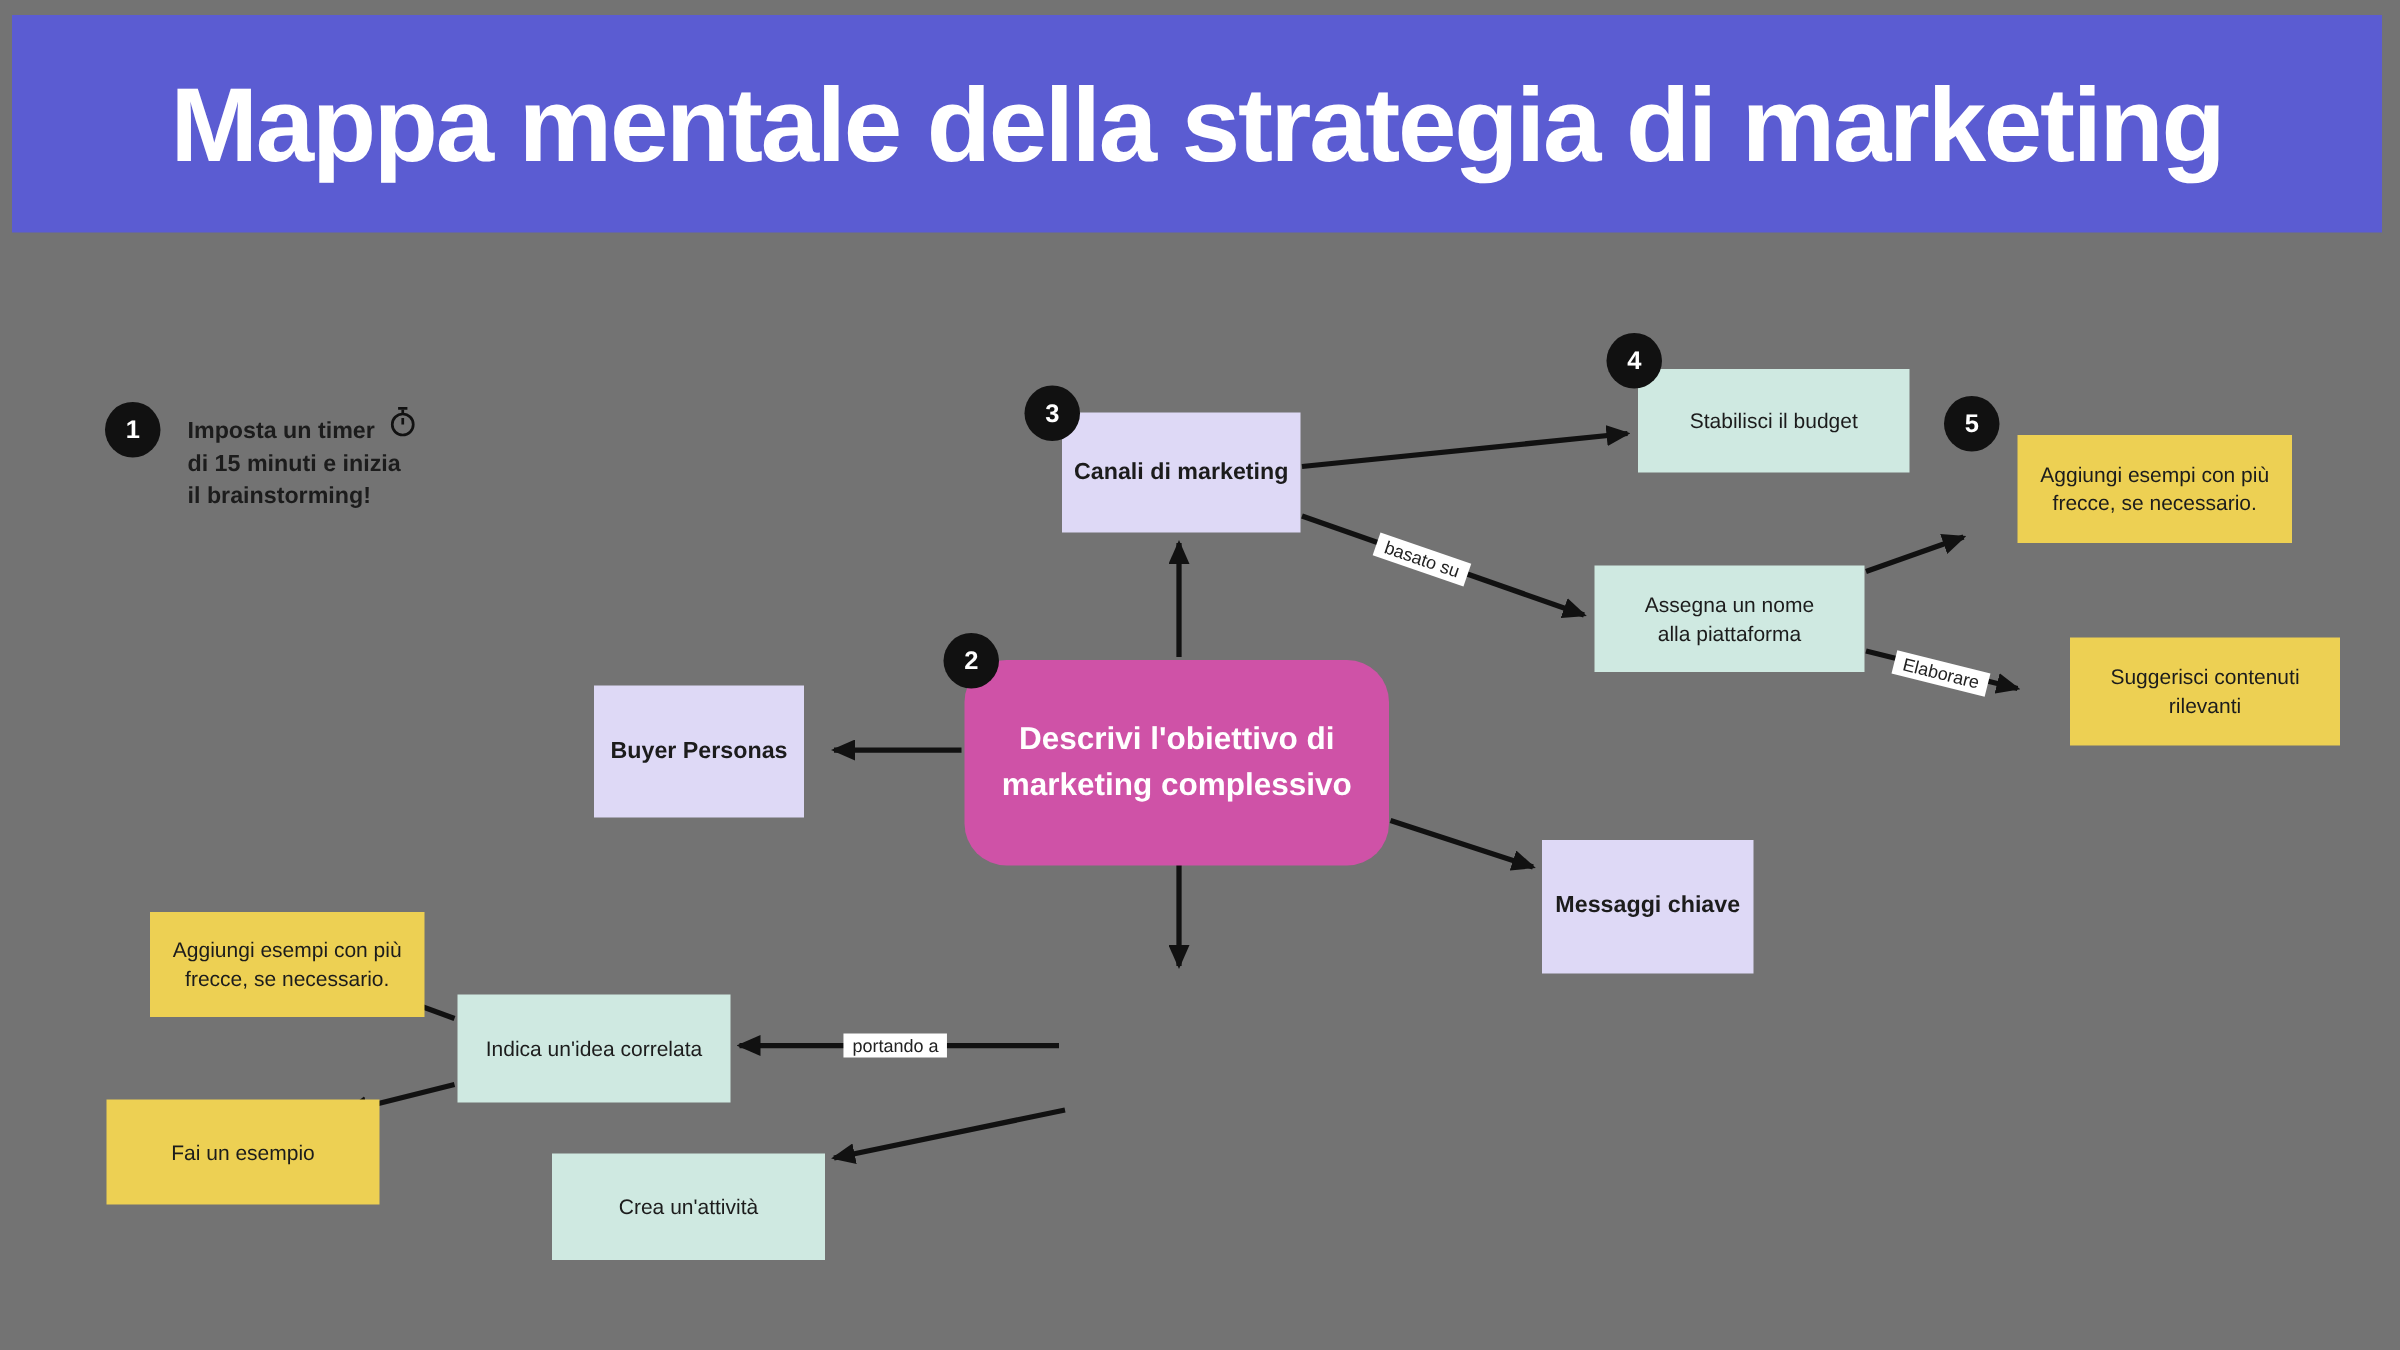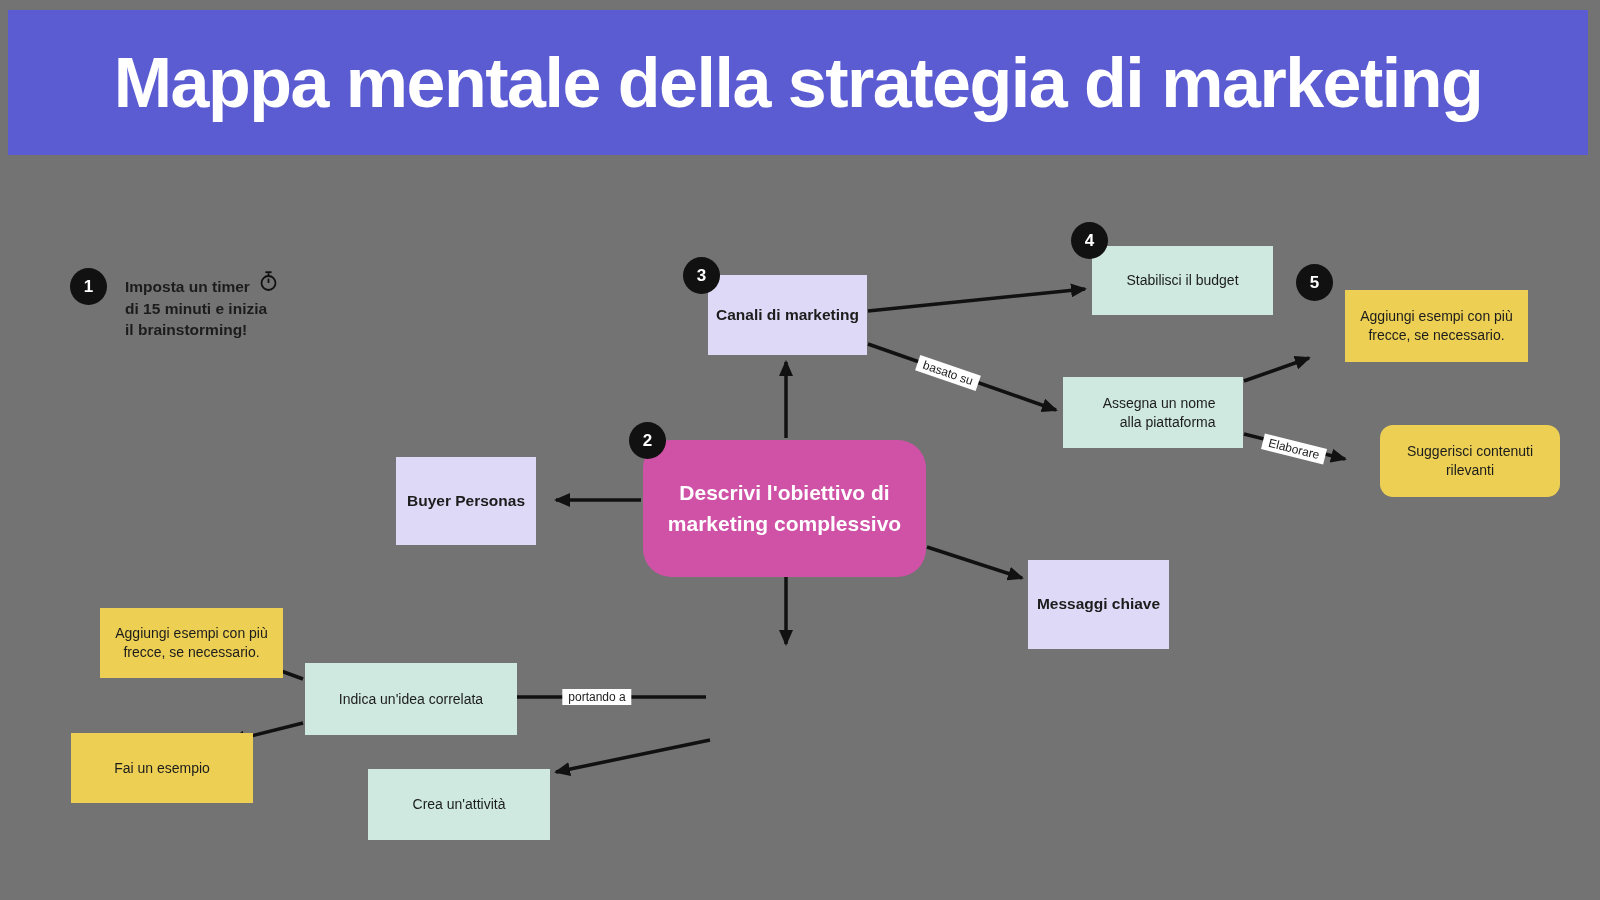--- a/index.html
+++ b/index.html
@@ -23,27 +23,27 @@
   .lav{background:#ded9f6;font-weight:700;font-size:15.5px;}
   .mint{background:#cfe9e1;font-size:14px;}
   .yellow{background:#edd053;font-size:14px;margin-left:28px;}
   .pink{background:#cf52a7;border-radius:28px;color:#fff;font-weight:700;font-size:21px;line-height:1.45;}
 
   .n-center{left:643px;top:440px;width:283px;height:137px;}
   .n-canali{left:708px;top:275px;width:159px;height:80px;}
   .n-budget{left:1092px;top:246px;width:181px;height:69px;}
   .n-esempi-right{left:1317px;top:290px;width:183px;height:72px;}
   .n-assegna{left:1063px;top:377px;width:180px;height:71px;}
-  .n-assegna span{max-width:125px;text-align:right;}
-  .n-suggerisci{left:1352px;top:425px;width:180px;height:72px;border-radius:13px;}
+  .n-assegna span{max-width:125px;}
+  .n-suggerisci{left:1352px;top:425px;width:180px;height:72px;}
   .n-suggerisci span{max-width:150px;}
   .n-buyer{left:396px;top:457px;width:140px;height:88px;}
   .n-messaggi{left:1028px;top:560px;width:141px;height:89px;}
   .n-piani{left:709px;top:652px;width:159px;height:87px;}
-  .n-indica{left:305px;top:663px;width:212px;height:72px;}
+  .n-indica{left:305px;top:663px;width:182px;height:72px;}
   .n-indica span{white-space:nowrap;}
   .n-esempi-left{left:72px;top:608px;width:183px;height:70px;}
   .n-fai{left:43px;top:733px;width:182px;height:70px;}
   .n-crea{left:368px;top:769px;width:182px;height:71px;}
 
   
   .badge{position:absolute;width:37px;height:37px;border-radius:50%;background:#111;color:#fff;
          display:flex;align-items:center;justify-content:center;font-weight:700;font-size:17px;}
   .b1{left:70px;top:268px;}
   .b2{left:629px;top:422px;}

